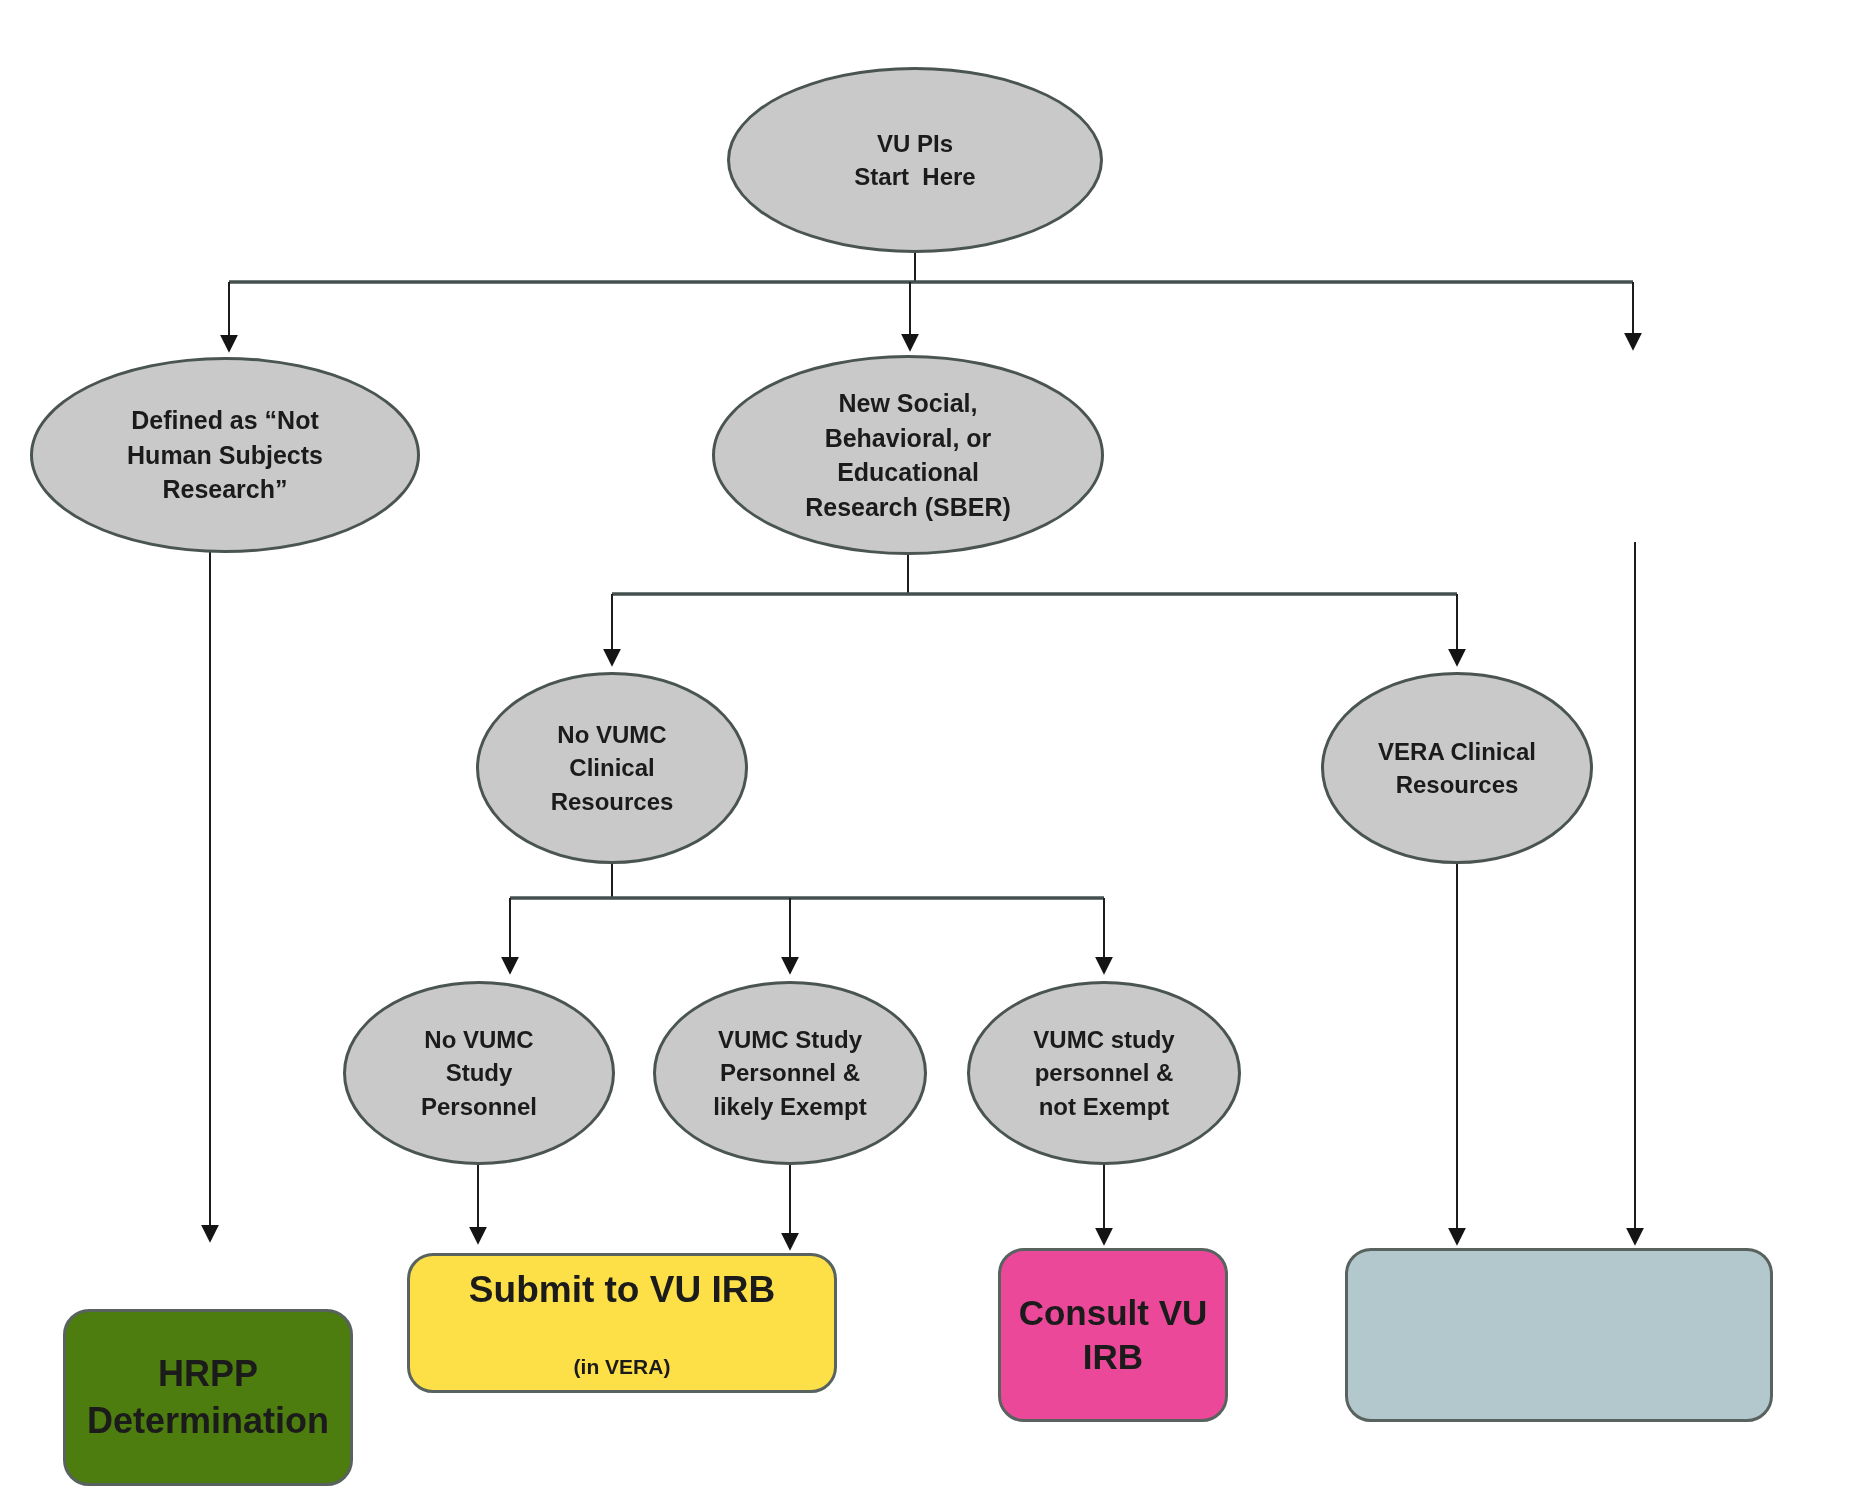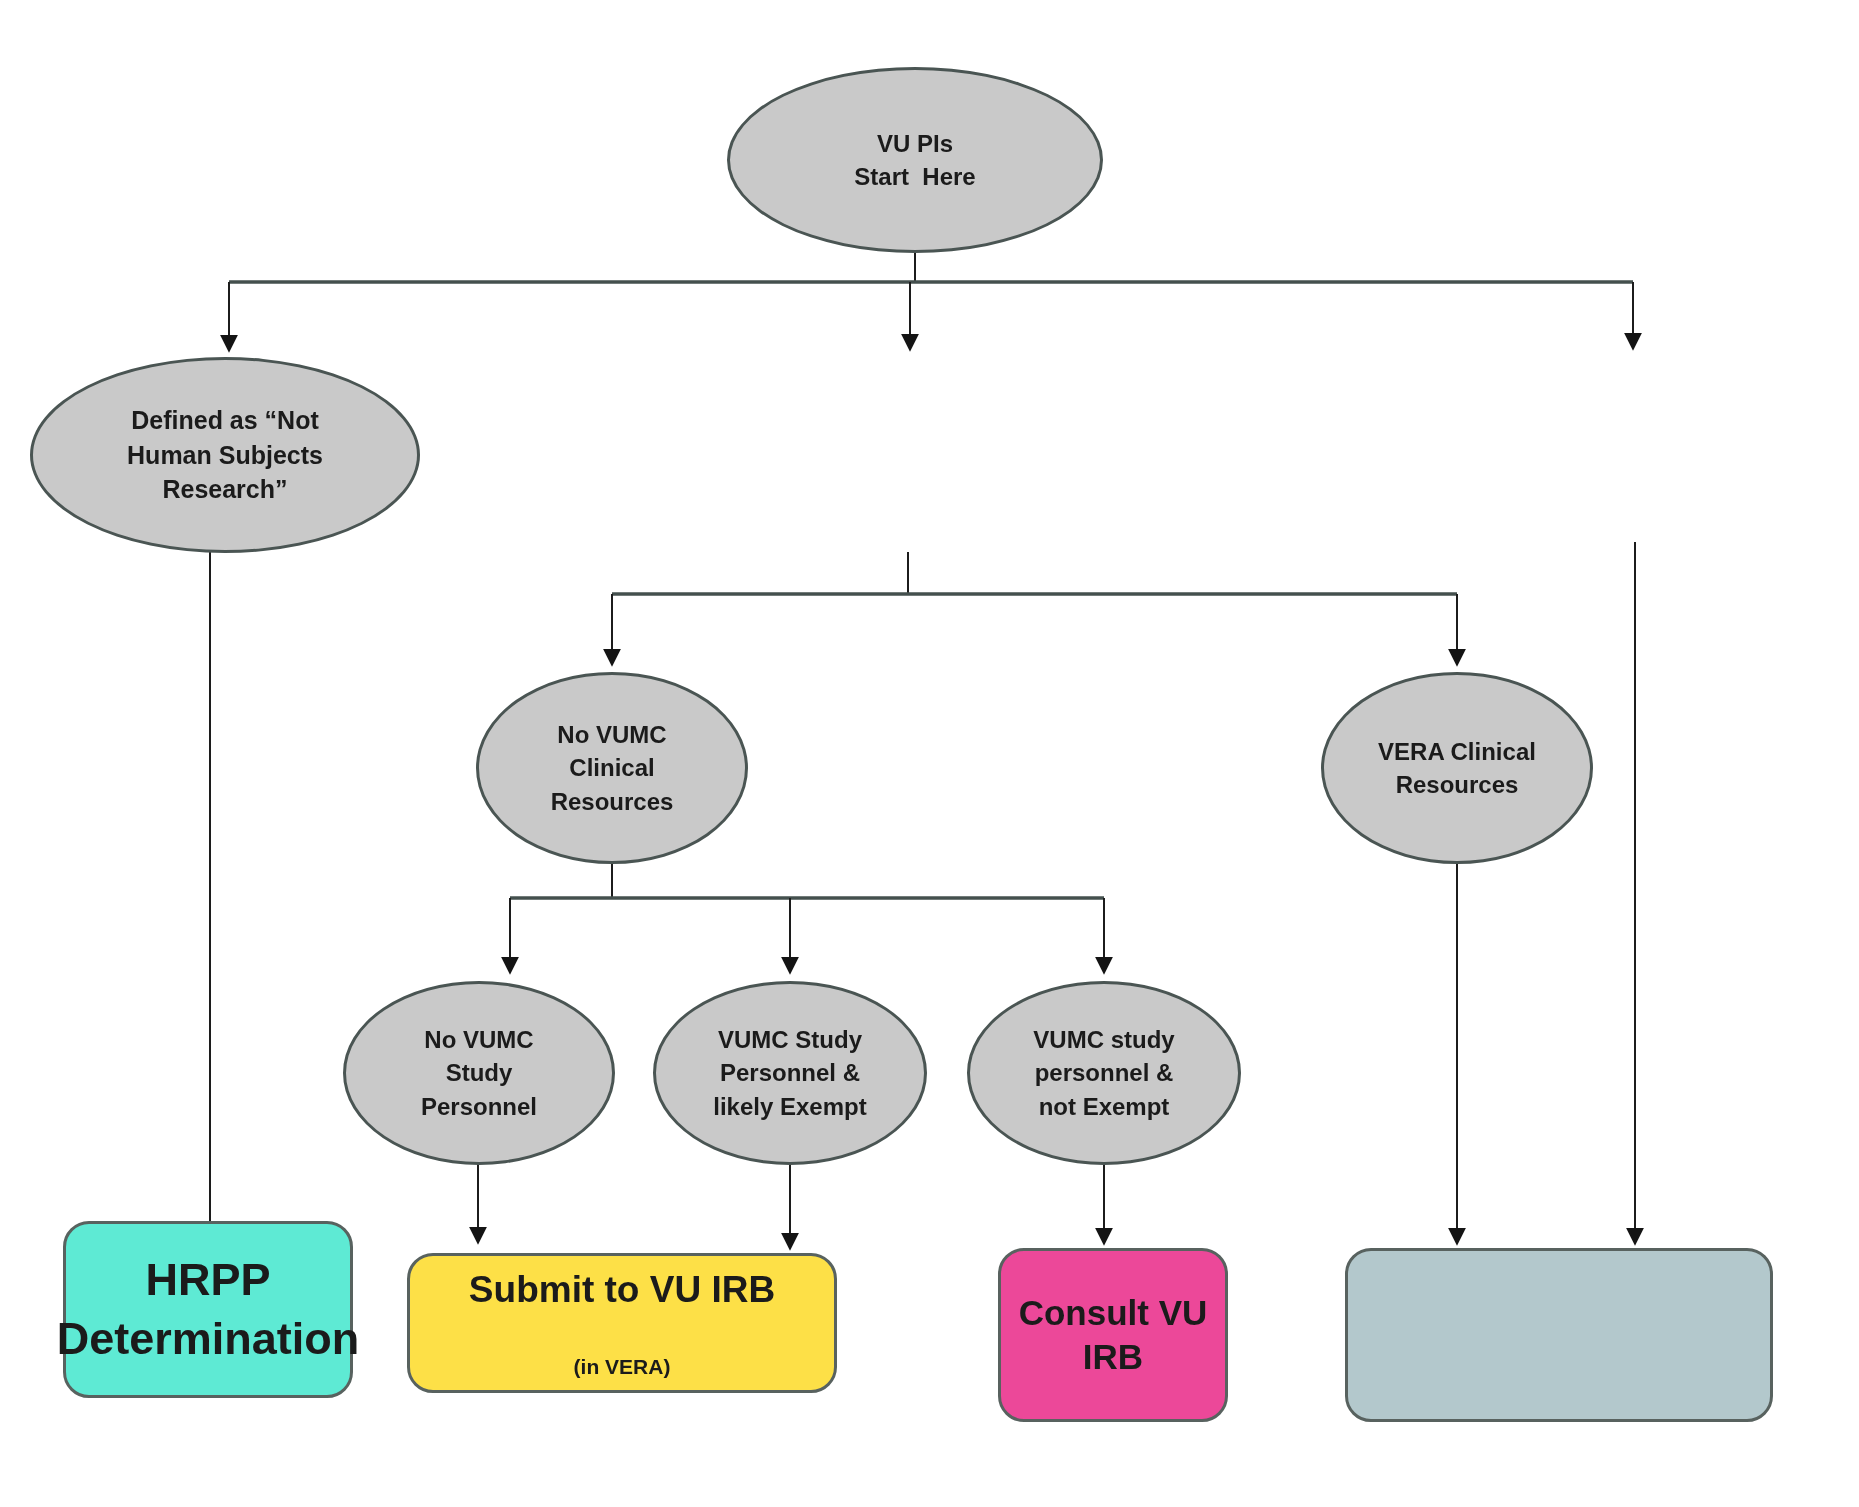--- a/index.html
+++ b/index.html
@@ -50,21 +50,21 @@
   .n-start    { left: 727px;  top: 67px;  width: 376px; height: 186px; }
   .n-nhsr     { left: 30px;   top: 357px; width: 390px; height: 196px; font-size: 25px; }
   .n-sber     { left: 712px;  top: 355px; width: 392px; height: 200px; font-size: 25px; }
   .n-biomed   { left: 1442px; top: 353px; width: 382px; height: 192px; font-size: 25px; }
   .n-noclin   { left: 476px;  top: 672px; width: 272px; height: 192px; }
   .n-clin     { left: 1321px; top: 672px; width: 272px; height: 192px; }
   .n-nopers   { left: 343px;  top: 981px; width: 272px; height: 184px; }
   .n-persex   { left: 653px;  top: 981px; width: 274px; height: 184px; }
   .n-persnex  { left: 967px;  top: 981px; width: 274px; height: 184px; }
   
-  .o-hrpp     { left: 63px;   top: 1221px; width: 290px; height: 177px; background: #5eead4; font-size: 45px; line-height: 1.3; }
+  .o-hrpp     { left: 63px;   top: 1309px; width: 290px; height: 177px; background: #4d7c0f; font-size: 36px; line-height: 1.3; }
   .o-vuirb    { left: 407px;  top: 1253px; width: 430px; height: 140px; background: #fde047; font-size: 37px; line-height: 1.25; }
   .o-vuirb .sublabel   { font-size: 21px; line-height: 1.2; margin-top: 40px; }
   .o-consult  { left: 998px;  top: 1248px; width: 230px; height: 174px; background: #ec4899; font-size: 35px; line-height: 1.25; }
   .o-vumcirb  { left: 1345px; top: 1248px; width: 428px; height: 174px; background: #b3c8cc; font-size: 35px; line-height: 1.25; }
   .o-vumcirb .sublabel { font-size: 27px; line-height: 1.25; }
   .conn  { stroke: #1c1c1c; stroke-width: 2; fill: none; }
   .hub   { stroke: #44504e; stroke-width: 3.5; fill: none; }
 </style>
 </head>
 <body>
@@ -105,20 +105,26 @@
 
   <div class="node n-start">
     <span class="label">VU PIs
 Start  Here</span>
   </div>
   <div class="node n-nhsr">
     <span class="label">Defined as “Not
 Human Subjects
 Research”</span>
   </div>
+  <div class="node n-sber">
+    <span class="label">New Social,
+Behavioral, or
+Educational
+Research (SBER)</span>
+  </div>
   <div class="node n-noclin">
     <span class="label">No VUMC
 Clinical
 Resources</span>
   </div>
   <div class="node n-clin">
     <span class="label">VERA Clinical
 Resources</span>
   </div>
   <div class="node n-nopers">

